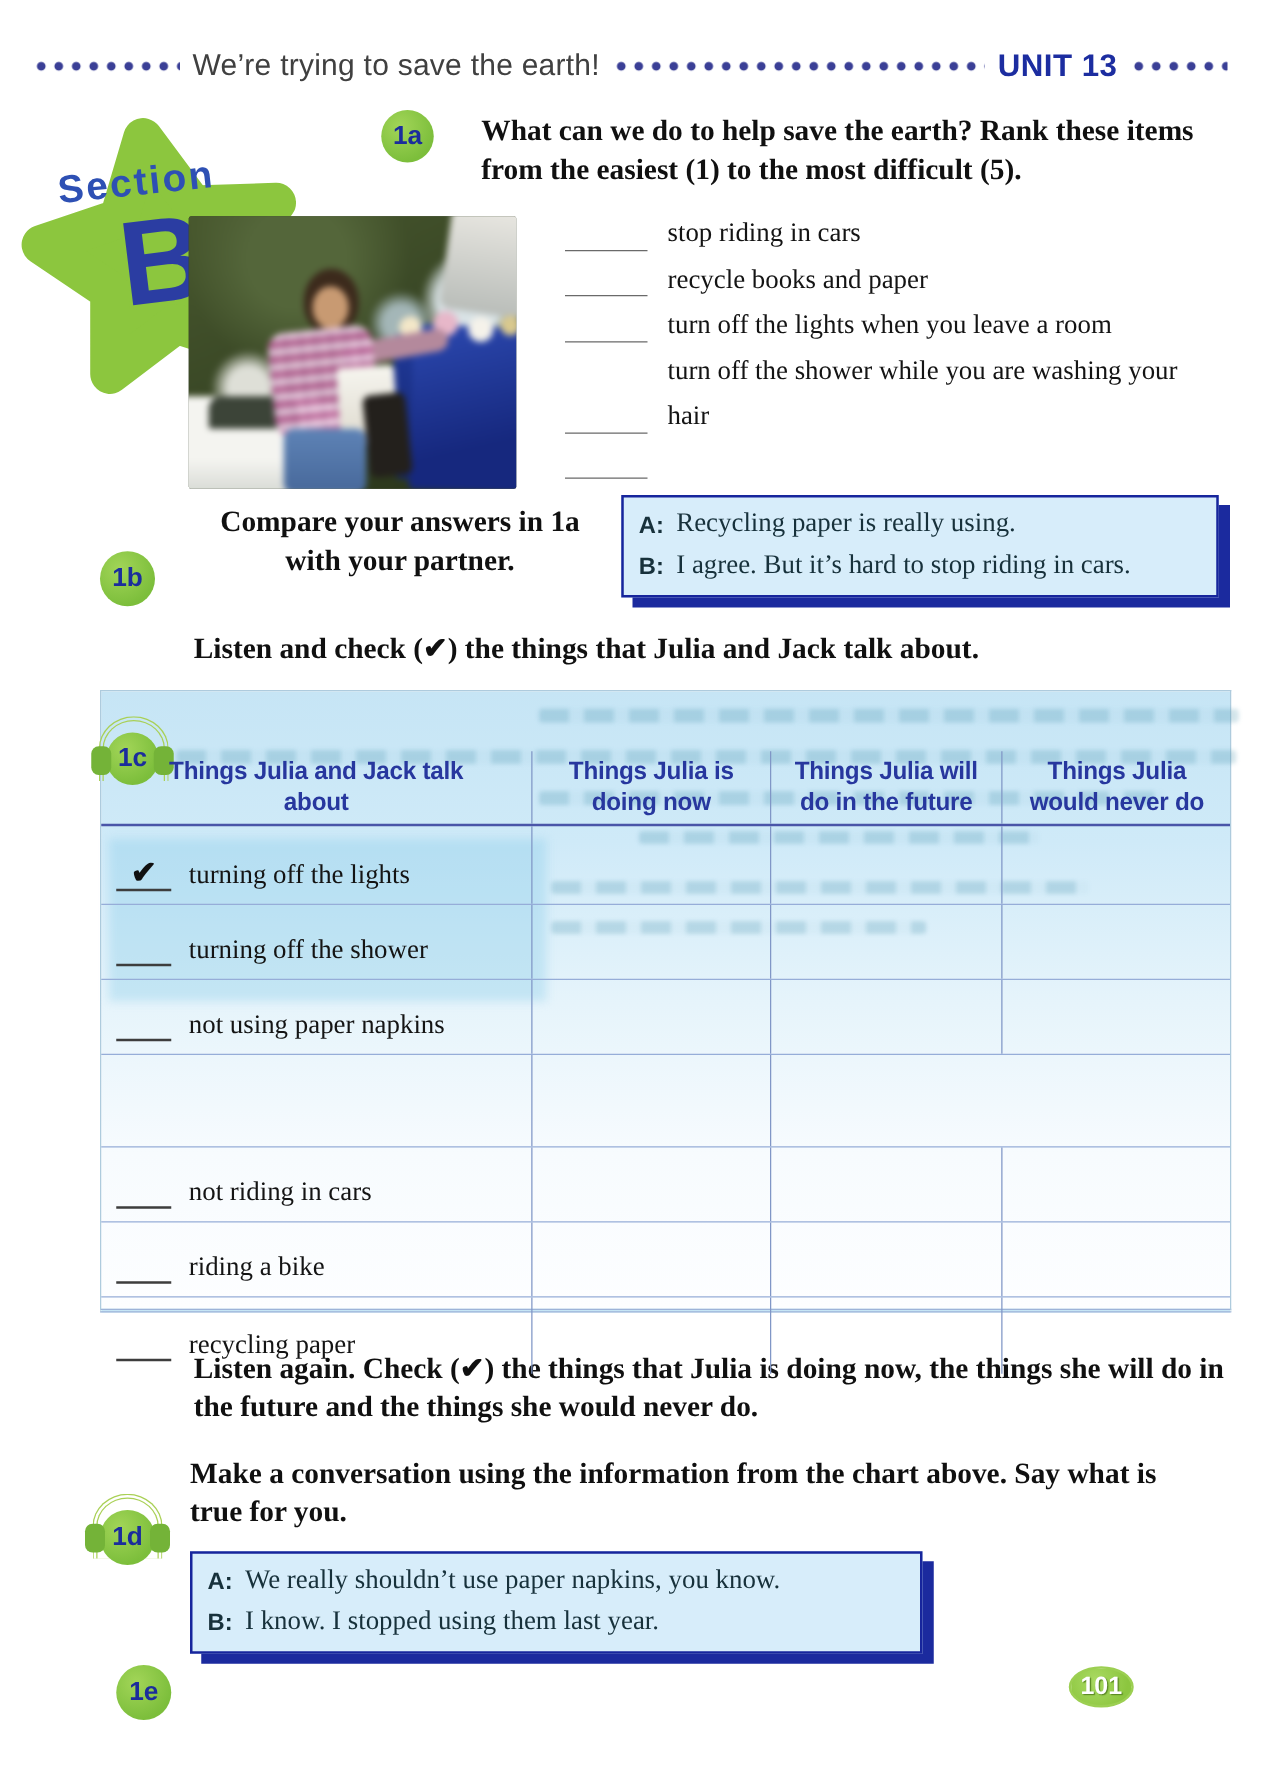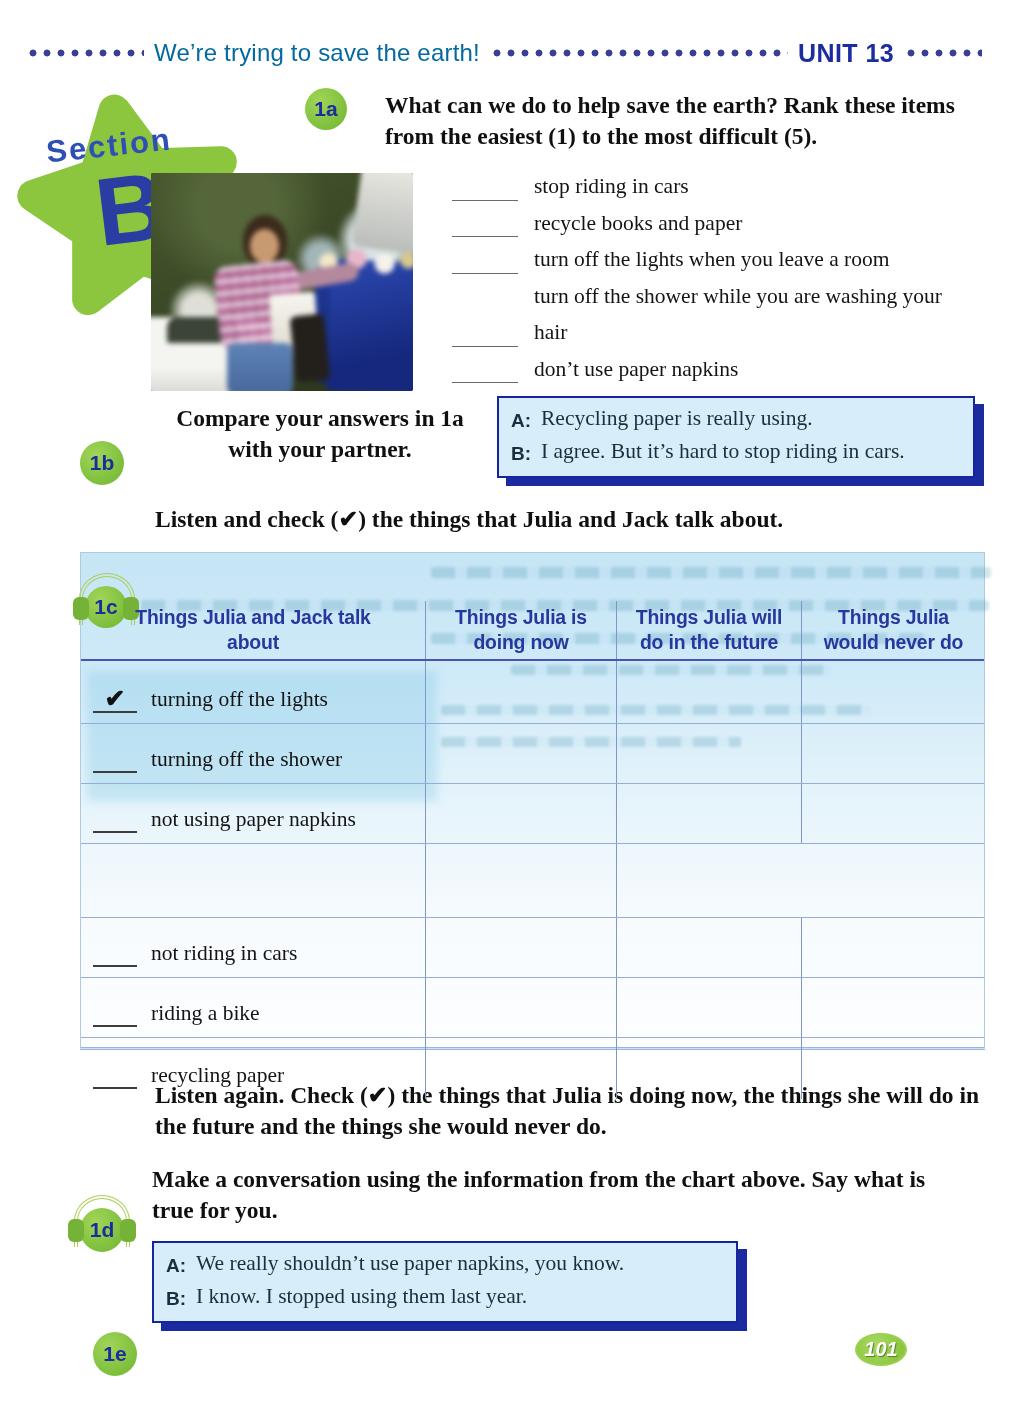--- a/index.html
+++ b/index.html
@@ -8,21 +8,21 @@
     width:1024px; height:1415px; position:relative; overflow:hidden;
     font-family:"Liberation Serif","DejaVu Serif",serif; color:#141414;
   }
   .abs { position:absolute; }
 
   
   .hdr { left:26px; top:38px; width:956px; height:30px; display:flex; align-items:center; }
   .dots { height:30px; display:inline-block;
     background-image:radial-gradient(circle, #3a3f96 3.1px, rgba(0,0,0,0) 3.8px);
     background-size:14px 30px; background-repeat:repeat-x; background-position:0 center; }
-  .hdr-title { font-family:"Liberation Sans",sans-serif; font-size:24px; color:#0369a1;
+  .hdr-title { font-family:"Liberation Sans",sans-serif; font-size:24px; color:#404040;
     white-space:nowrap; margin:0 10px; letter-spacing:0.2px; }
   .hdr-unit { font-family:"Liberation Sans",sans-serif; font-weight:800; font-size:25px;
     color:#1c2da0; white-space:nowrap; margin:0 10px; letter-spacing:0.4px; }
 
   
   .star-wrap { left:12px; top:70px; width:228px; height:258px; }
   .star-wrap svg { position:absolute; left:0; top:0; }
   .star-word { position:absolute; left:34px; top:58px; font-family:"Liberation Sans",sans-serif;
     font-weight:700; font-size:31px; color:#2e50b4; letter-spacing:2px; transform:rotate(-6deg); }
   .star-letter { position:absolute; left:84px; top:84px; font-family:"Liberation Sans",sans-serif;
@@ -122,21 +122,21 @@
     margin-right:14px; text-align:center; font-weight:700; font-size:25px; line-height:24px;
     color:#111; }
   .row-label { font-size:21.5px; line-height:27px; max-width:262px; }
   .bleed { position:absolute; z-index:1; filter:blur(1.6px); border-radius:3px;
     background:repeating-linear-gradient(90deg, rgba(32,122,152,0.20) 0 24px, rgba(32,122,152,0.03) 24px 36px); }
   .bleed-patch { position:absolute; z-index:0; filter:blur(4px); background:rgba(128,201,231,0.33); }
 
   
   .pagebadge { left:855px; top:1333px; width:52px; height:33px; border-radius:50%;
     background:radial-gradient(circle at 40% 35%, #aada63, #8cc63f 75%);
-    border:2px solid #9ccf52; display:flex; align-items:center; justify-content:center;font-style:italic; }
+    border:2px solid #9ccf52; display:flex; align-items:center; justify-content:center; }
   .pagebadge span { font-family:"Liberation Sans",sans-serif; font-weight:800; font-size:20px;
     color:#ffffff; text-shadow:1px 1px 1px #54821f; }
 </style>
 </head>
 <body>
 
 <div class="abs hdr">
   <span class="dots" style="width:118px"></span>
   <span class="hdr-title">We’re trying to save the earth!</span>
   <span class="dots" style="flex:1"></span>
@@ -188,21 +188,20 @@
   <div class="rank-item">
     <span class="rank-blank"></span>
     <span class="rank-text">turn off the lights when you leave a room</span>
   </div>
   <div class="rank-item">
     <span class="rank-blank"></span>
     <span class="rank-text">turn off the shower while you are washing your hair</span>
   </div>
   <div class="rank-item">
     <span class="rank-blank"></span>
-    <span class="rank-text">don’t use paper napkins</span>
   </div>
 </div>
 
 <div class="abs badge" style="left:80px; top:399px;">
   <span>1b</span>
 </div>
 <div class="abs inst" style="left:155px; top:403px; width:330px;text-align:center;">Compare your answers in 1a with your partner.</div>
 
 <div class="abs dlg" style="left:497px; top:396px; width:478px;">
   <div class="dlg-line">

